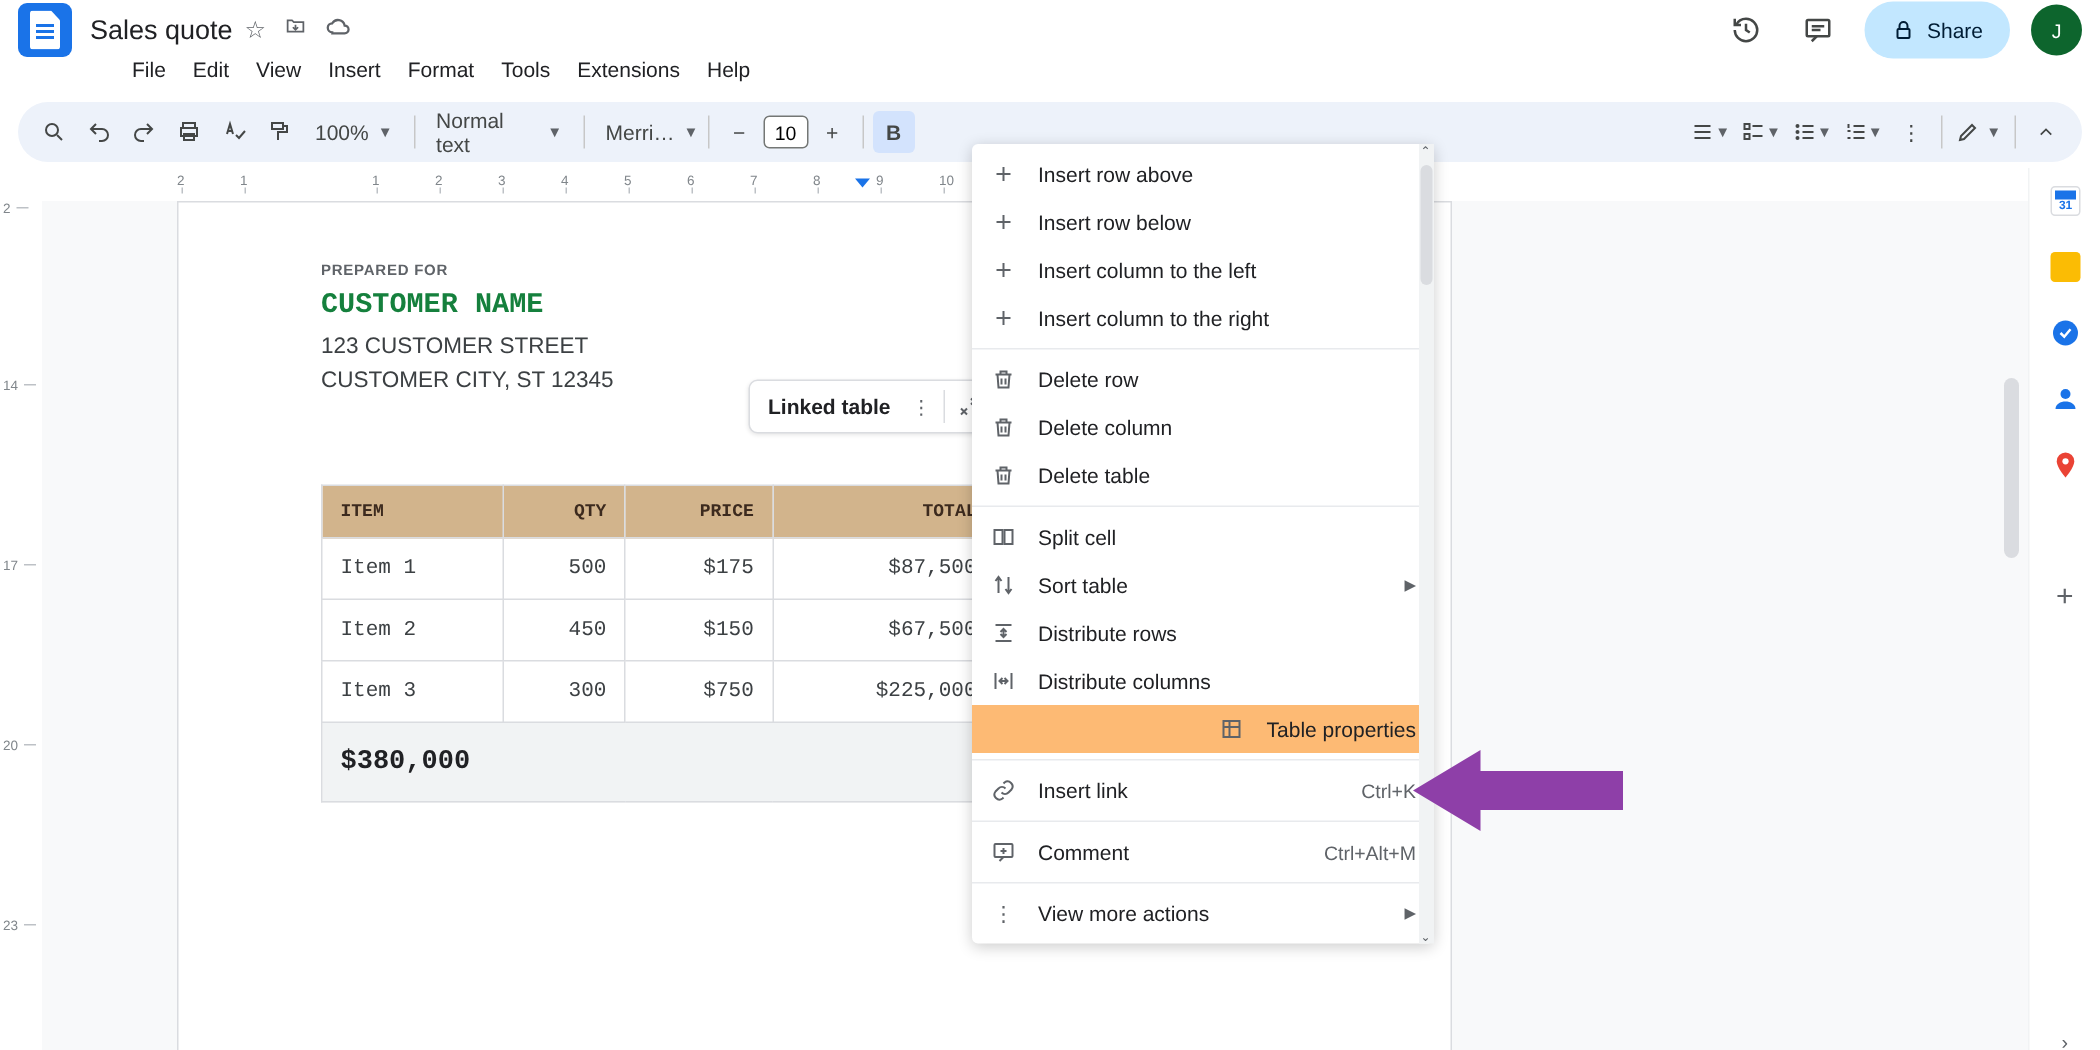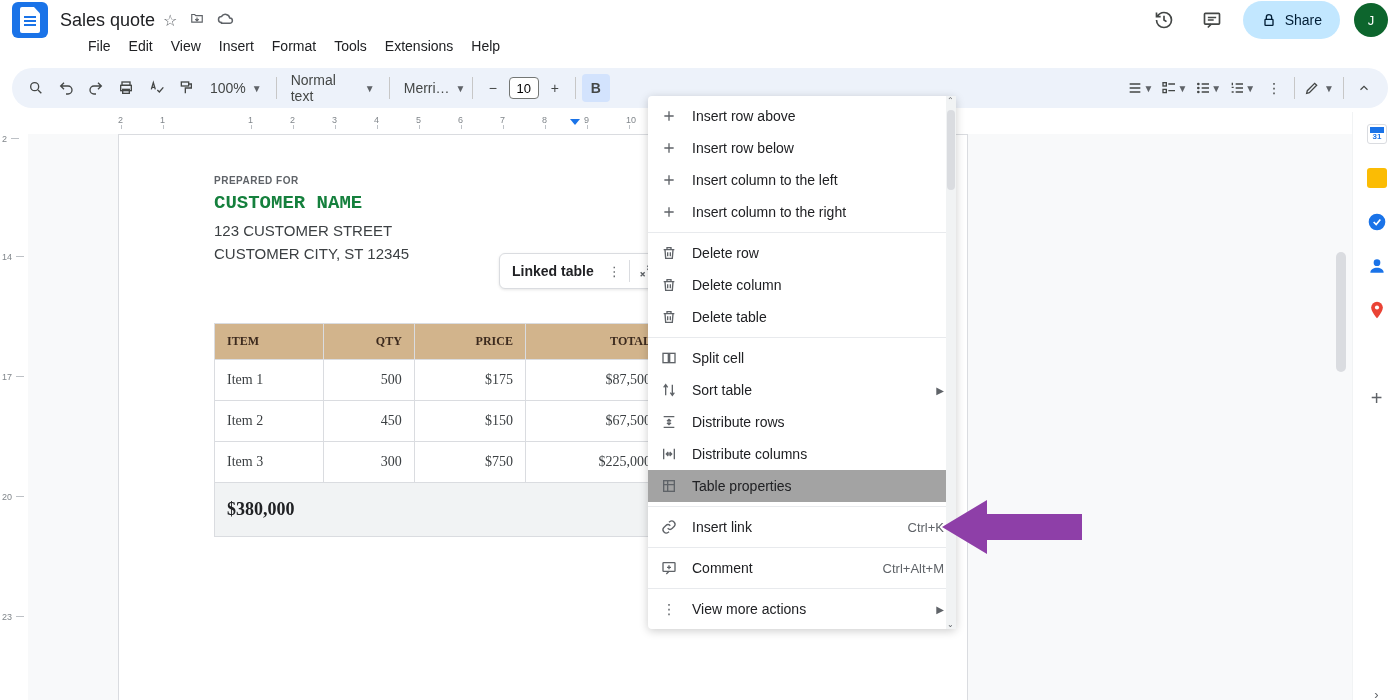--- a/index.html
+++ b/index.html
@@ -44,30 +44,30 @@
 
 .page { position: absolute; left: 90px; top: 22px; width: 850px; min-height: 1000px; background: #fff; border: 1px solid #dadce0; padding: 40px 95px; }
 .prepared { font-size: 10px; font-weight: 700; color: #5f6368; letter-spacing: 0.5px; margin-bottom: 6px; }
 .customer { font-family: Liberation Mono, monospace; font-size: 19px; font-weight: 700; color: #15803d; margin-bottom: 6px; }
 .addr { font-size: 15px; color: #3c4043; line-height: 1.5; }
 
 .linked-bar { position: absolute; left: 380px; top: 118px; background: #fff; border: 1px solid #dadce0; border-radius: 6px; box-shadow: 0 1px 3px rgba(0,0,0,0.1); display: flex; align-items: center; padding: 4px 6px; gap: 8px; height: 36px; }
 .linked-label { font-weight: 600; font-size: 14px; padding: 0 6px; }
 .linked-sep { width: 1px; height: 22px; background: #dadce0; }
 
-.data-table { width: 450px; margin-top: 58px; border-collapse: collapse; font-family: Liberation Serif, serif; }
+.data-table { width: 450px; margin-top: 58px; border-collapse: collapse; font-family: Liberation Mono, monospace; }
 .data-table th { background: #d2b48c; color: #3c2a1e; font-size: 12px; font-weight: 700; padding: 10px 12px; border: 1px solid #dadce0; text-align: right; }
 .data-table th:first-child { text-align: left; }
 .data-table td { padding: 12px 12px; border: 1px solid #dadce0; font-size: 14px; color: #3c4043; text-align: right; }
 .data-table td:first-child { text-align: left; }
 .total-row td { background: #f1f3f4; font-weight: 700; font-size: 18px; color: #202124; padding: 16px 12px; }
 
 .context-menu { position: absolute; left: 648px; top: 96px; width: 308px; background: #fff; border-radius: 4px; box-shadow: 0 2px 10px rgba(0,0,0,0.2); padding: 4px 0; z-index: 100; }
 .ctx-item { display: flex; align-items: center; height: 32px; padding: 0 12px; font-size: 14px; color: #202124; cursor: pointer; gap: 14px; }
-.ctx-item:hover, .ctx-hover { background: #a3a3a3; }
+.ctx-item:hover, .ctx-hover { background: #fdba74; justify-content: flex-end; }
 .ctx-icon { width: 18px; height: 18px; display: flex; align-items: center; justify-content: center; color: #5f6368; font-size: 15px; }
 .ctx-sep { height: 1px; background: #e8eaed; margin: 4px 0; }
 .ctx-shortcut { margin-left: auto; color: #5f6368; font-size: 13px; }
 .ctx-sub { margin-left: auto; color: #5f6368; font-size: 10px; }
 .ctx-scroll { position: absolute; right: 0; top: 0; width: 10px; height: 100%; background: #f1f3f4; }
 .ctx-scroll::before { content: "⌃"; position: absolute; top: 0; left: 1px; font-size: 8px; color: #5f6368; }
 .ctx-scroll::after { content: "⌄"; position: absolute; bottom: 0; left: 1px; font-size: 8px; color: #5f6368; }
 .ctx-scroll-thumb { position: absolute; left: 1px; top: 14px; width: 8px; height: 80px; background: #dadce0; border-radius: 4px; }
 
 .arrow-callout { position: absolute; left: 942px; top: 492px; z-index: 200; }

